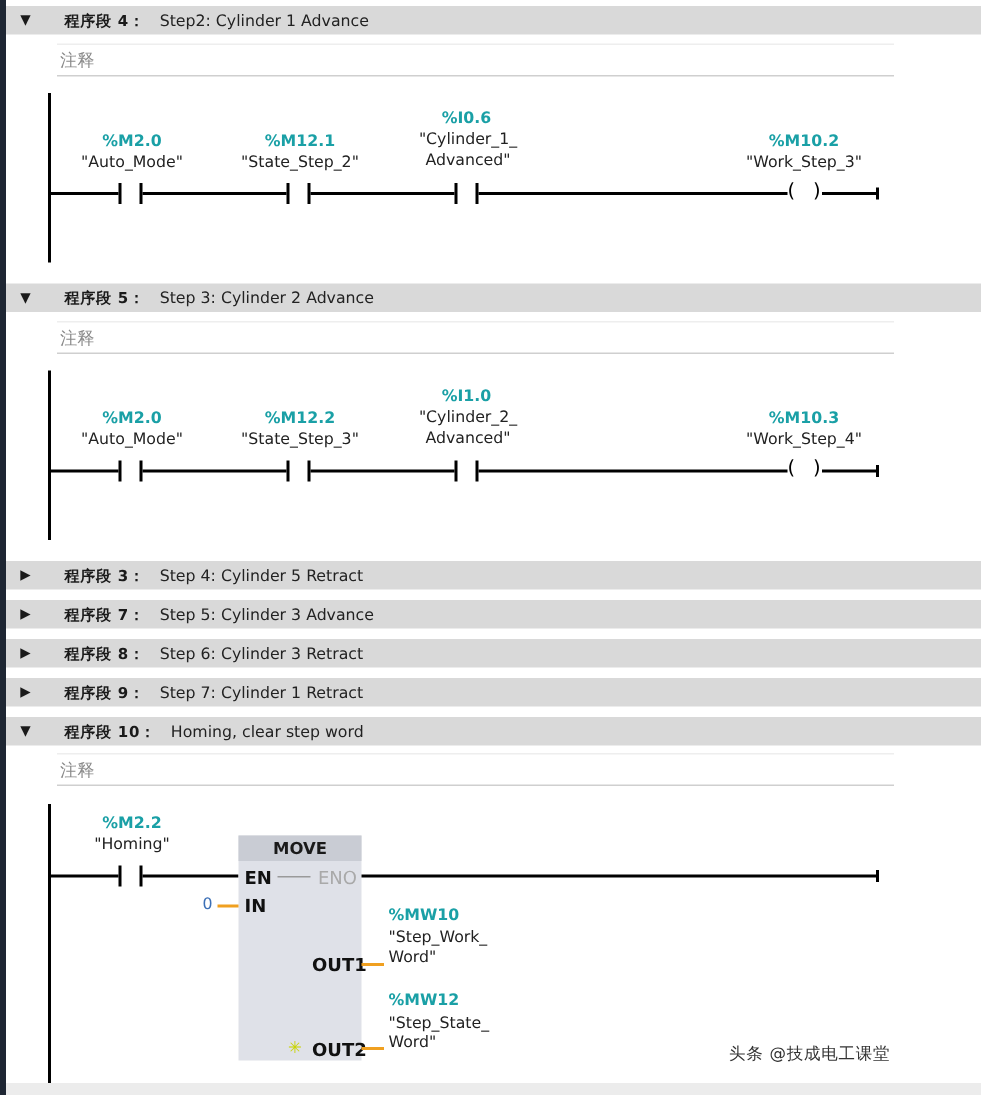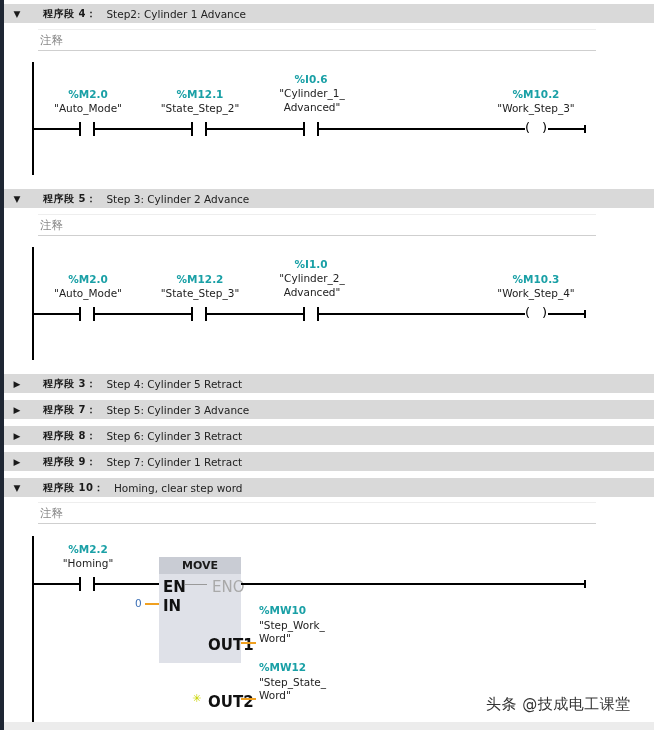--- a/index.html
+++ b/index.html
@@ -13,28 +13,28 @@
   .comment { position:absolute; left:38px; width:556px; height:20px; border-bottom:1px solid #cfcfcf; border-top:1px solid #eeeeee; font-size:11.5px; color:#8a8a8a; line-height:20px; padding-left:2px; }
   .rail { position:absolute; width:2px; background:#000; }
   .wire { position:absolute; height:2px; background:#000; }
   .contact { position:absolute; width:16px; height:14px; }
   .contact::before, .contact::after { content:""; position:absolute; top:0; width:2px; height:14px; background:#000; }
   .contact::before { left:0; } .contact::after { right:0; }
   .coil { position:absolute; width:22px; height:14px; font-size:13px; line-height:14px; color:#000; display:flex; justify-content:space-between; }
   .endtick { position:absolute; width:2px; height:8px; background:#000; }
   .addr { position:absolute; font-size:10.5px; font-weight:bold; color:#1aa0a6; text-align:center; white-space:nowrap; }
   .sym { position:absolute; font-size:10.5px; color:#222; text-align:center; line-height:13px; white-space:nowrap; }
-  .move-box { position:absolute; left:159px; top:557px; width:82px; height:106px; background:#dfe1e8; }
+  .move-box { position:absolute; left:159px; top:557px; width:82px; height:150px; background:#dfe1e8; }
   .move-box .hdr { height:17px; background:#c9ccd4; text-align:center; font-weight:bold; font-size:11px; line-height:17px; color:#1a1a1a; }
-  .pin { position:absolute; font-size:15px; font-weight:bold; color:#111; }
+  .pin { position:absolute; font-size:12px; font-weight:bold; color:#111; }
   .pin.dim { color:#a9a9a9; font-weight:normal; }
   .owire { position:absolute; height:2px; background:#f0a020; }
   .const { position:absolute; font-size:10.5px; color:#3b6fb6; }
   .star { position:absolute; font-size:11px; color:#c9d400; font-weight:bold; }
-  .watermark { position:absolute; left:486px; top:695px; font-size:15px; color:#333; white-space:nowrap; letter-spacing:0.5px; }
+  .watermark { position:absolute; left:486px; top:695px; font-size:11px; color:#333; white-space:nowrap; letter-spacing:0.5px; }
   .bottom-strip { position:absolute; left:4px; top:722px; width:650px; height:8px; background:#ececec; }
 </style>
 </head>
 <body>
 
 <div class="leftbar"></div>
 
 <div class="net-header" style="top:4px;">
   <span class="tri">▼</span>
   <span class="title">程序段 4：</span>

